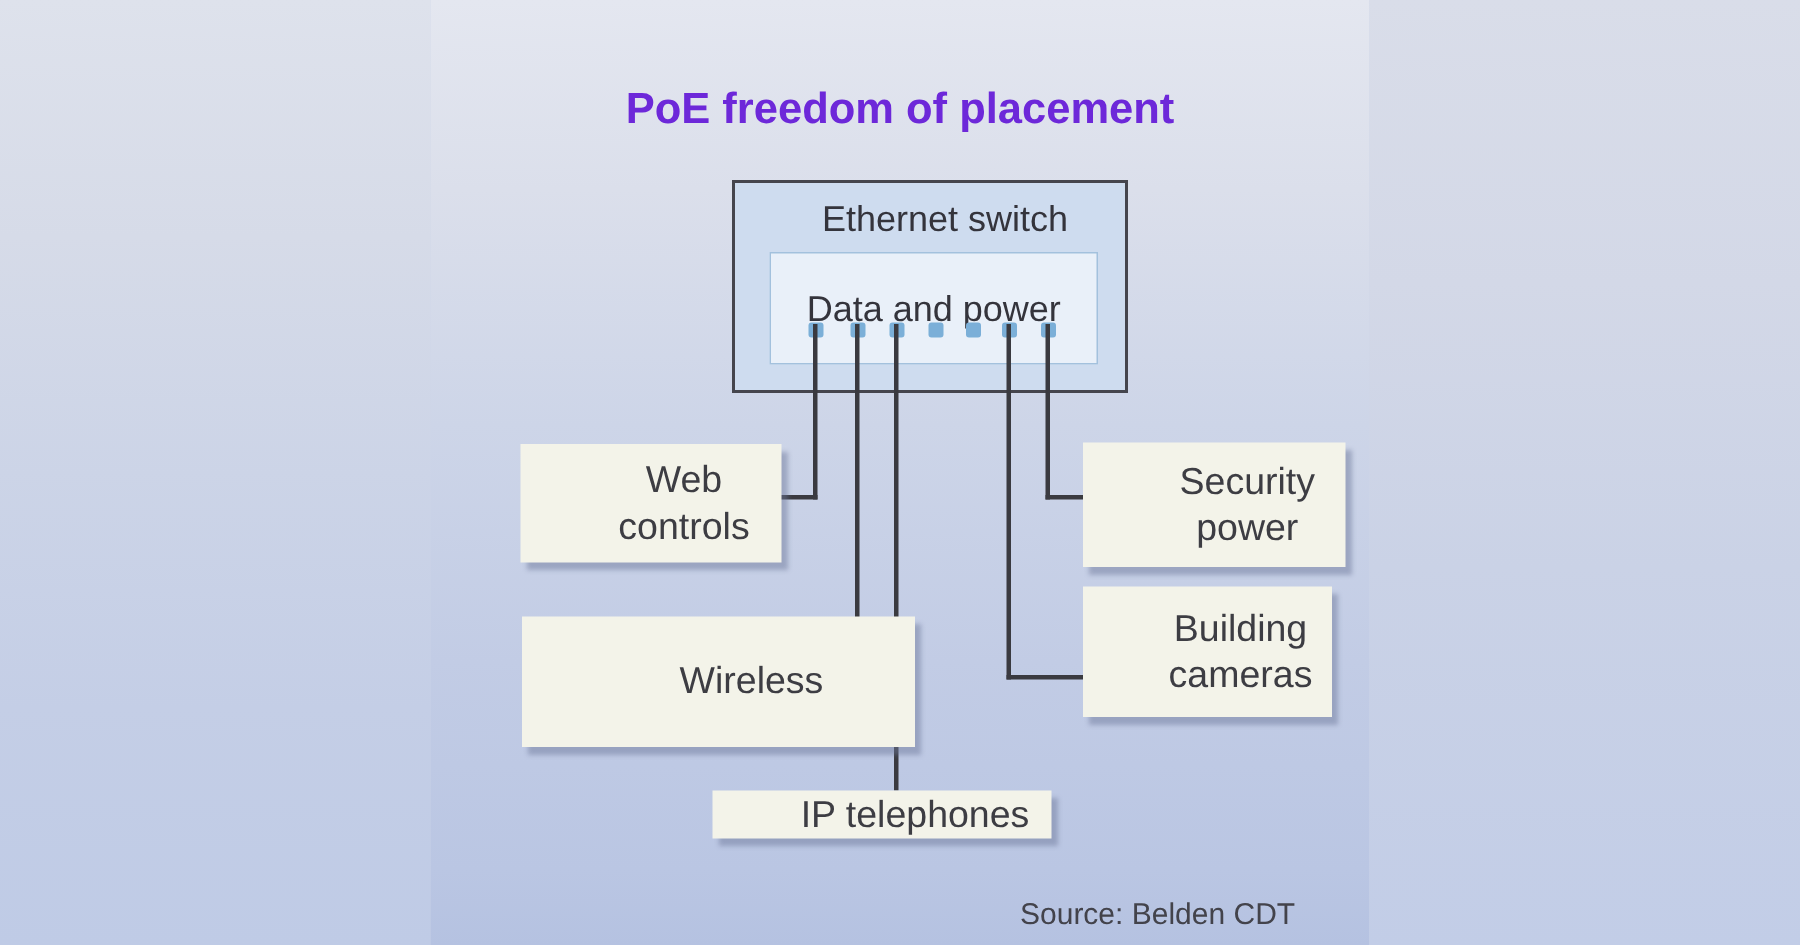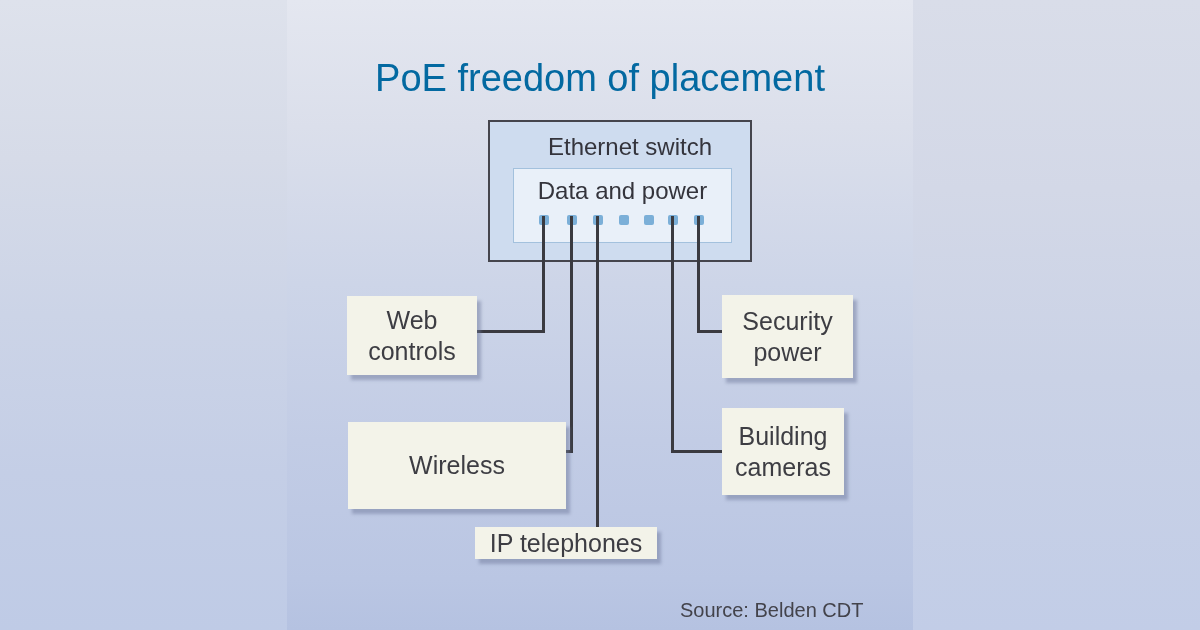--- a/index.html
+++ b/index.html
@@ -16,38 +16,38 @@
   .bg-center{
     position:absolute;left:287px;top:0;width:626px;height:630px;
     background:linear-gradient(180deg,#e4e7f0 0%,#dbdfeb 20%,#cdd5e8 45%,#c2cce5 70%,#bac6e3 92%,#b5c2e1 100%);
   }
   .bg-right{
     position:absolute;left:913px;top:0;width:287px;height:630px;
     background:linear-gradient(180deg,#d9dde9 0%,#d3d8e7 30%,#cad2e6 60%,#c2cde7 100%);
   }
   .title{
     position:absolute;left:287px;top:57px;width:626px;
-    text-align:center;font-size:38px;font-weight:normal;color:#0369a1;
+    text-align:center;font-size:29px;font-weight:bold;color:#6d28d9;
     letter-spacing:0px;
   }
   
   .switch-box{
     position:absolute;left:488px;top:120px;width:264px;height:142px;
     background:#cedcef;border:2px solid #45454d;box-sizing:border-box;
   }
   .switch-label{
     display:block;margin-top:11px;text-align:center;
     font-size:24px;color:#34343c;padding-left:20px;
   }
   .inner-box{
     position:absolute;left:23px;top:46px;width:219px;height:75px;
     background:#e9f0f9;border:1px solid #a3c1dd;box-sizing:border-box;
   }
   .inner-label{
-    display:block;margin-top:8px;text-align:center;
+    display:block;margin-top:24px;text-align:center;
     font-size:24px;color:#34343c;
   }
   .port{
     position:absolute;top:46px;width:10px;height:10px;
     background:#7bafd8;border-radius:2px;
   }
   .p1{left:25px}.p2{left:53px}.p3{left:79px}.p4{left:105px}
   .p5{left:130px}.p6{left:154px}.p7{left:180px}
   
   .line{position:absolute;background:#3a3a40;}
@@ -58,27 +58,27 @@
   .l3v{left:596px;top:216px;width:3px;height:311px}
   .l6v{left:671px;top:216px;width:3px;height:237px}
   .l6h{left:671px;top:450px;width:51px;height:3px}
   .l7v{left:697px;top:216px;width:3px;height:117px}
   .l7h{left:697px;top:330px;width:25px;height:3px}
   
   .node{
     position:absolute;background:#f3f3e9;
     box-shadow:4px 5px 3px rgba(108,119,152,0.48);
     display:flex;flex-direction:column;align-items:center;justify-content:center;
-    text-align:center;font-size:25px;line-height:31px;color:#3d3d43;
+    text-align:center;font-size:25px;line-height:31px;color:#3d3d43;padding-left:44px;
   }
   .node-web{left:347px;top:296px;width:130px;height:79px}
-  .node-wireless{left:348px;top:422px;width:218px;height:87px}
+  .node-wireless{left:348px;top:411px;width:218px;height:87px}
   .node-ip{left:475px;top:527px;width:182px;height:32px}
   .node-security{left:722px;top:295px;width:131px;height:83px}
-  .node-building{left:722px;top:408px;width:122px;height:87px}
+  .node-building{left:722px;top:391px;width:122px;height:87px}
   .source{
     position:absolute;left:680px;top:559px;
     font-size:20px;color:#43434b;margin-top:40px;
   }
 </style>
 </head>
 <body>
 
 <div class="bg-left"></div>
 <div class="bg-center"></div>

